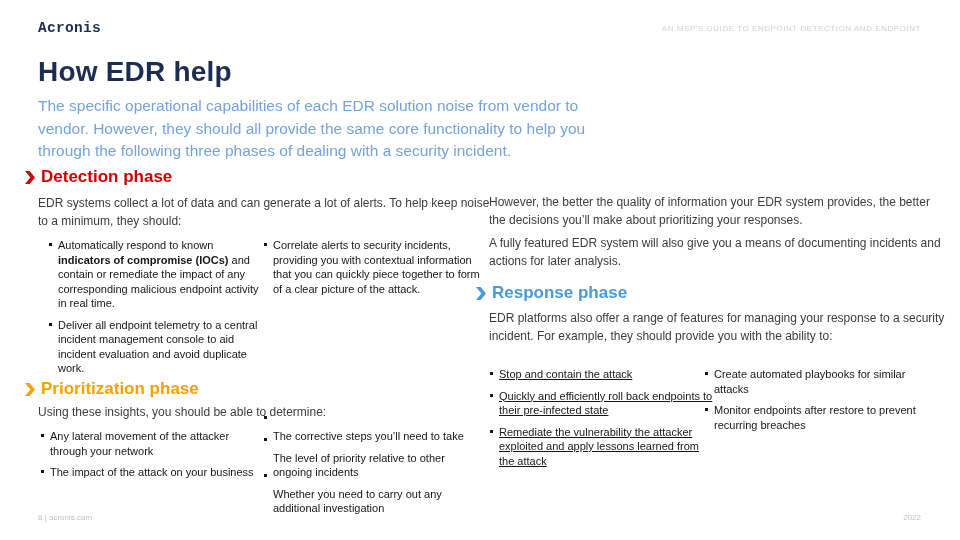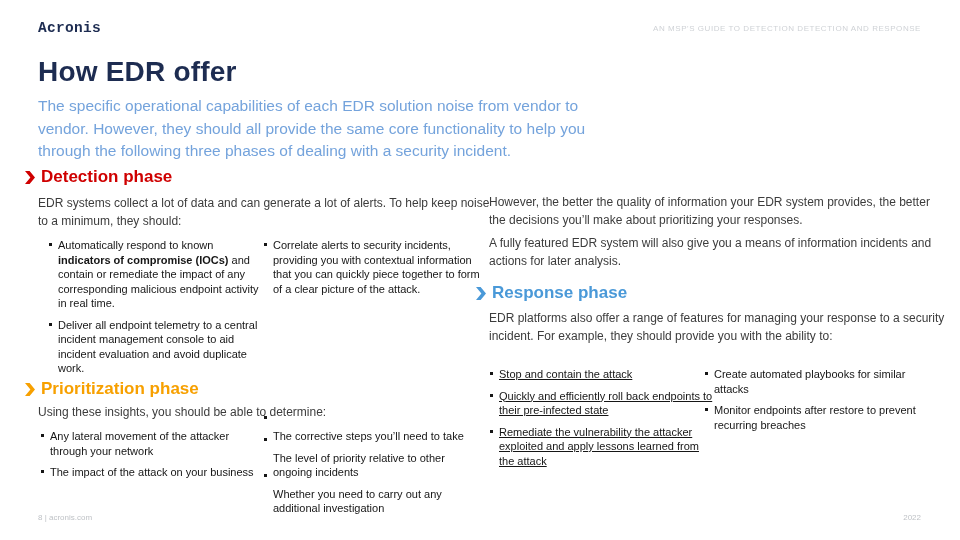--- a/index.html
+++ b/index.html
@@ -30,23 +30,23 @@
   .blist.shifted li::before { top:-13px; }
 
   .footer-note { font-size:8px; color:#bfc2c6; }
 </style>
 </head>
 <body>
 
 <div class="page">
 
   <div class="abs logo">Acronis</div>
-  <div class="abs tagline">AN MSP'S GUIDE TO DETECTION DETECTION AND RESPONSE</div>
+  <div class="abs tagline">AN MSP'S GUIDE TO ENDPOINT DETECTION AND ENDPOINT</div>
 
-  <h1 class="abs title">How EDR offer</h1>
+  <h1 class="abs title">How EDR help</h1>
   <p class="abs subtitle">The specific operational capabilities of each EDR solution noise from vendor to vendor. However, they should all provide the same core functionality to help you through the following three phases of dealing with a security incident.</p>
 
   <div class="abs section-head head-red" style="left:25px; top:167px;">
     <span class="chev">
       <svg width="10" height="13" viewBox="0 0 10 13">
           <path d="M0,0 L4.6,0 L10,6.5 L4.6,13 L0,13 L5.4,6.5 Z" fill="currentColor"></path>
         </svg>
     </span>
     <span>Detection phase</span>
   </div>
@@ -54,21 +54,21 @@
 
   <ul class="abs blist" style="left:48px; top:238px; width:213px;">
     <li><span>Automatically respond to known </span><strong>indicators of compromise (IOCs)</strong><span> and contain or remediate the impact of any corresponding malicious endpoint activity in real time.</span></li>
     <li>Deliver all endpoint telemetry to a central incident management console to aid incident evaluation and avoid duplicate work.</li>
   </ul>
   <ul class="abs blist" style="left:263px; top:238px; width:218px;">
     <li>Correlate alerts to security incidents, providing you with contextual information that you can quickly piece together to form of a clear picture of the attack.</li>
   </ul>
 
   <p class="abs body-text" style="left:489px; top:193px; width:455px;">However, the better the quality of information your EDR system provides, the better the decisions you’ll make about prioritizing your responses.</p>
-  <p class="abs body-text" style="left:489px; top:234px; width:455px;">A fully featured EDR system will also give you a means of information incidents and actions for later analysis.</p>
+  <p class="abs body-text" style="left:489px; top:234px; width:455px;">A fully featured EDR system will also give you a means of documenting incidents and actions for later analysis.</p>
 
   <div class="abs section-head head-blue" style="left:476px; top:283px;">
     <span class="chev">
       <svg width="10" height="13" viewBox="0 0 10 13">
           <path d="M0,0 L4.6,0 L10,6.5 L4.6,13 L0,13 L5.4,6.5 Z" fill="currentColor"></path>
         </svg>
     </span>
     <span>Response phase</span>
   </div>
   <p class="abs body-text" style="left:489px; top:309px; width:458px;">EDR platforms also offer a range of features for managing your response to a security incident. For example, they should provide you with the ability to:</p>

